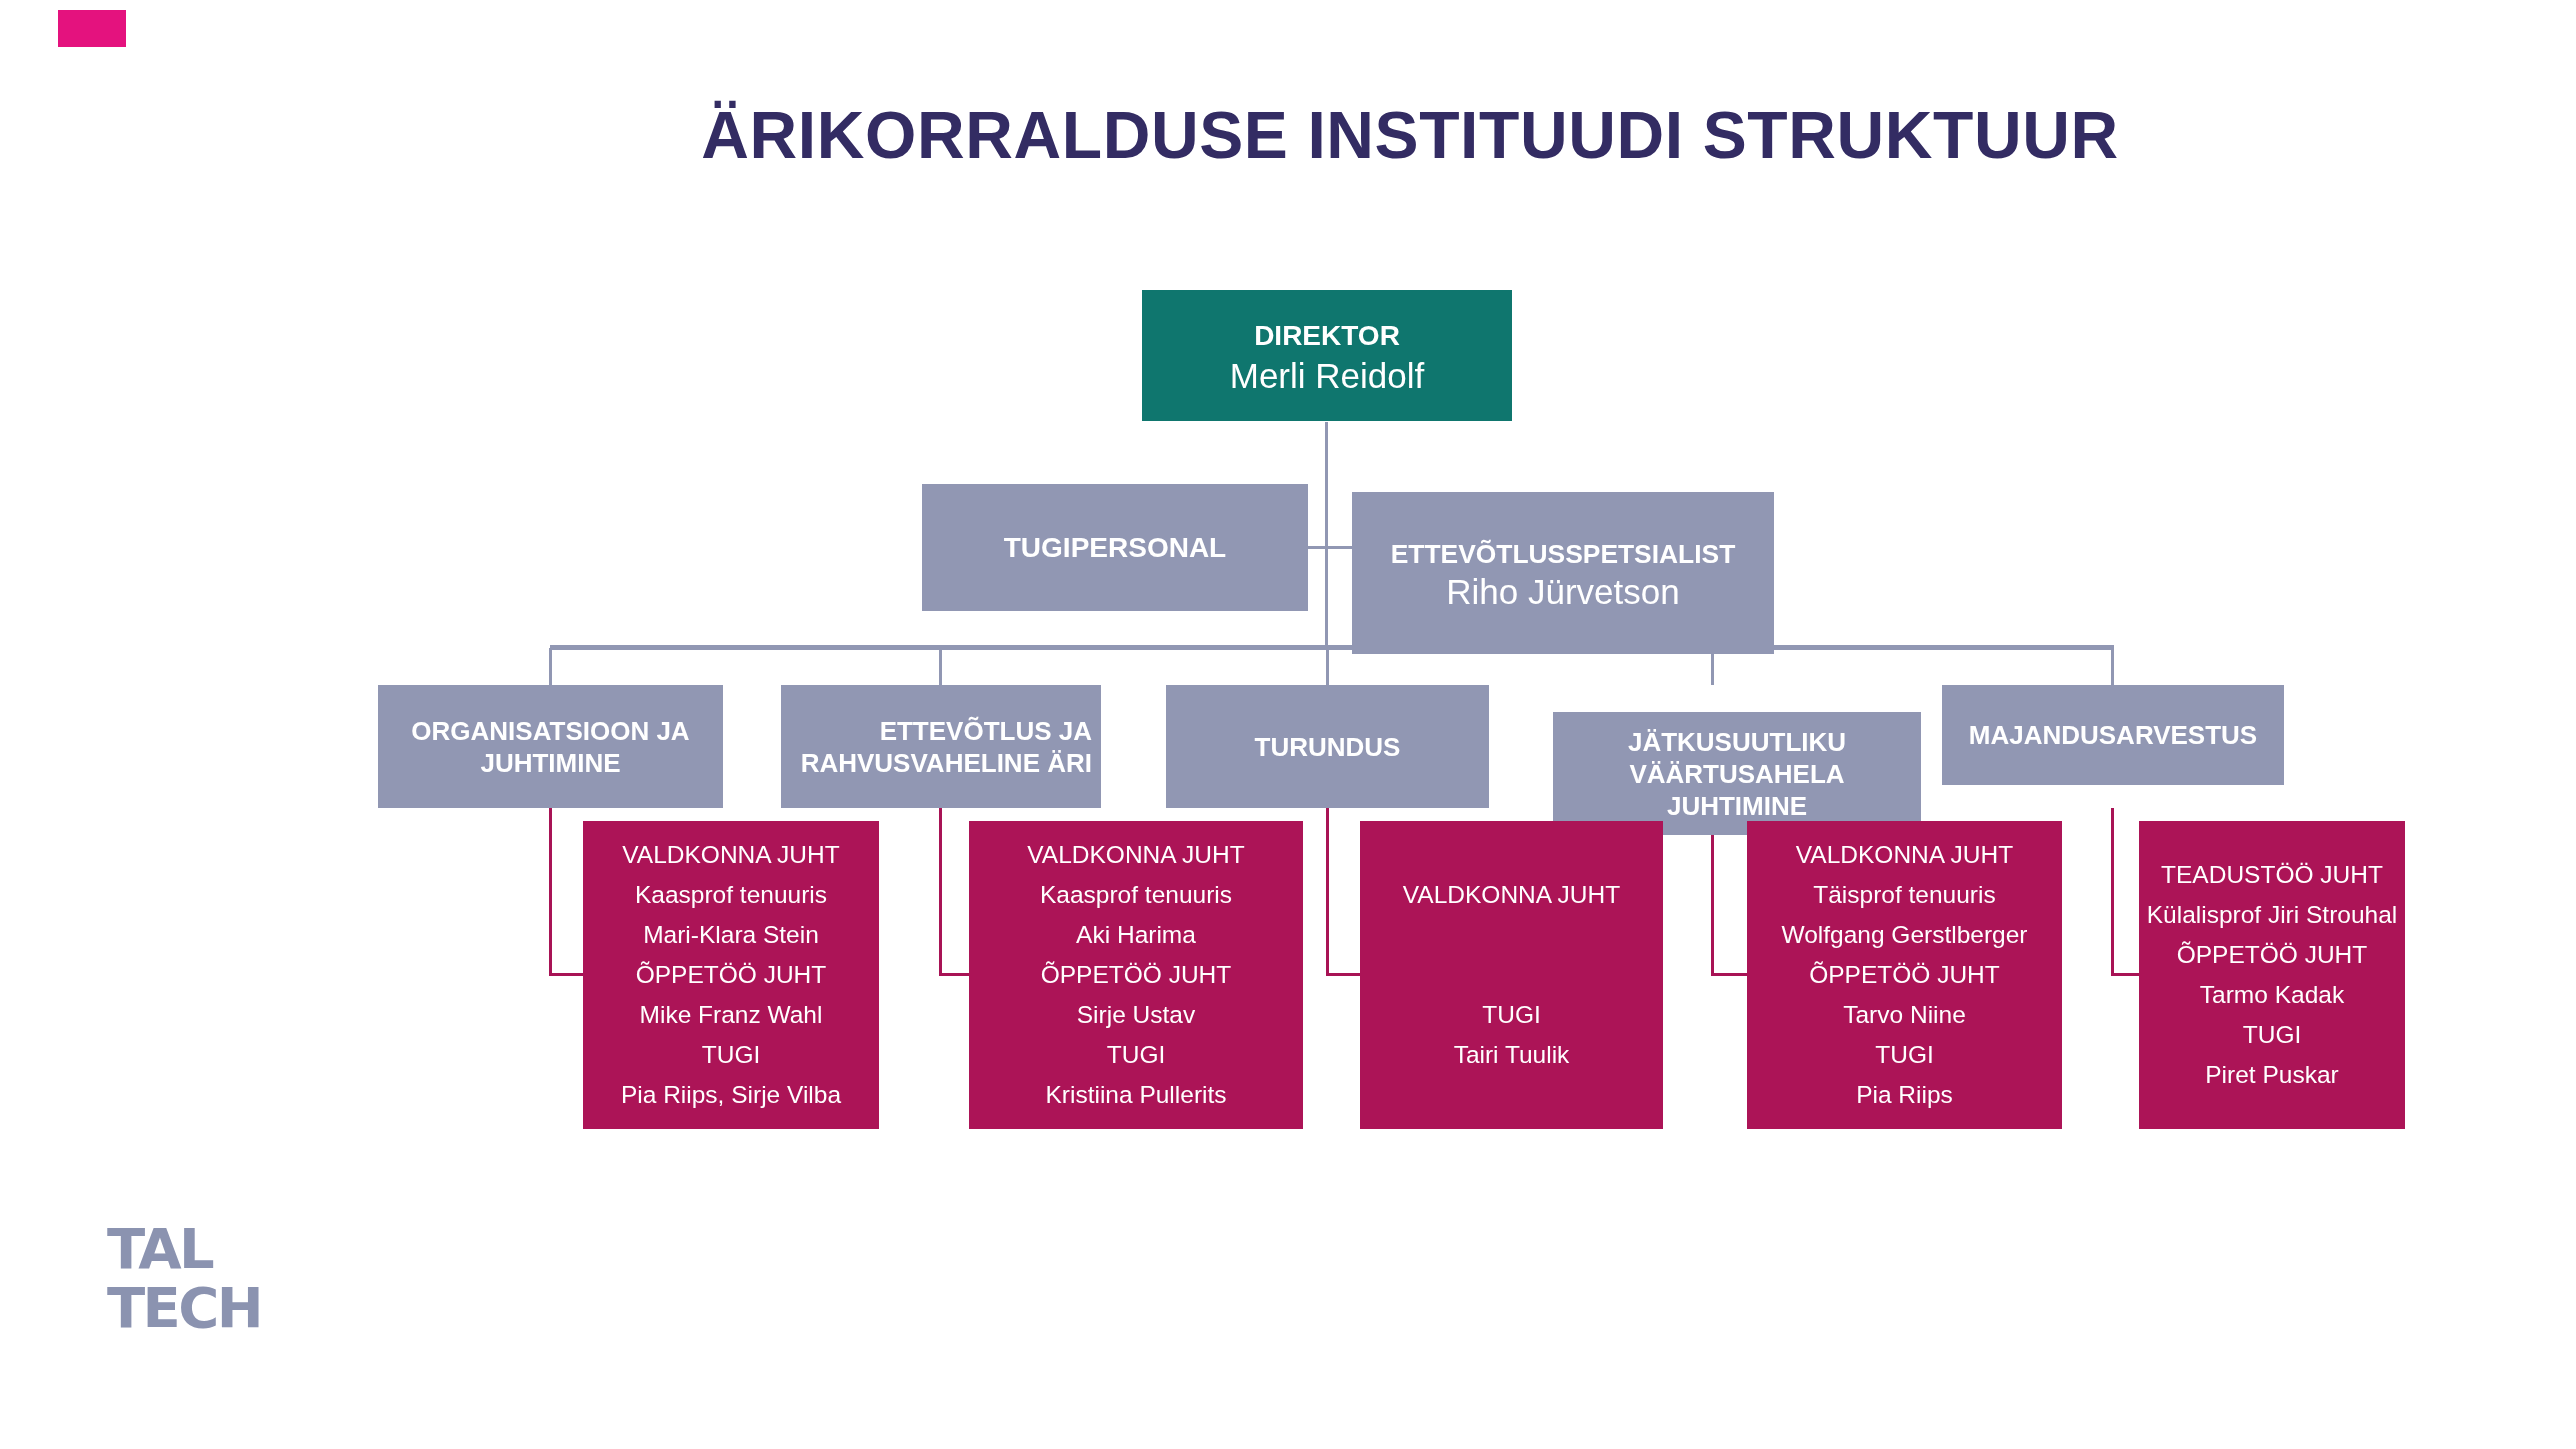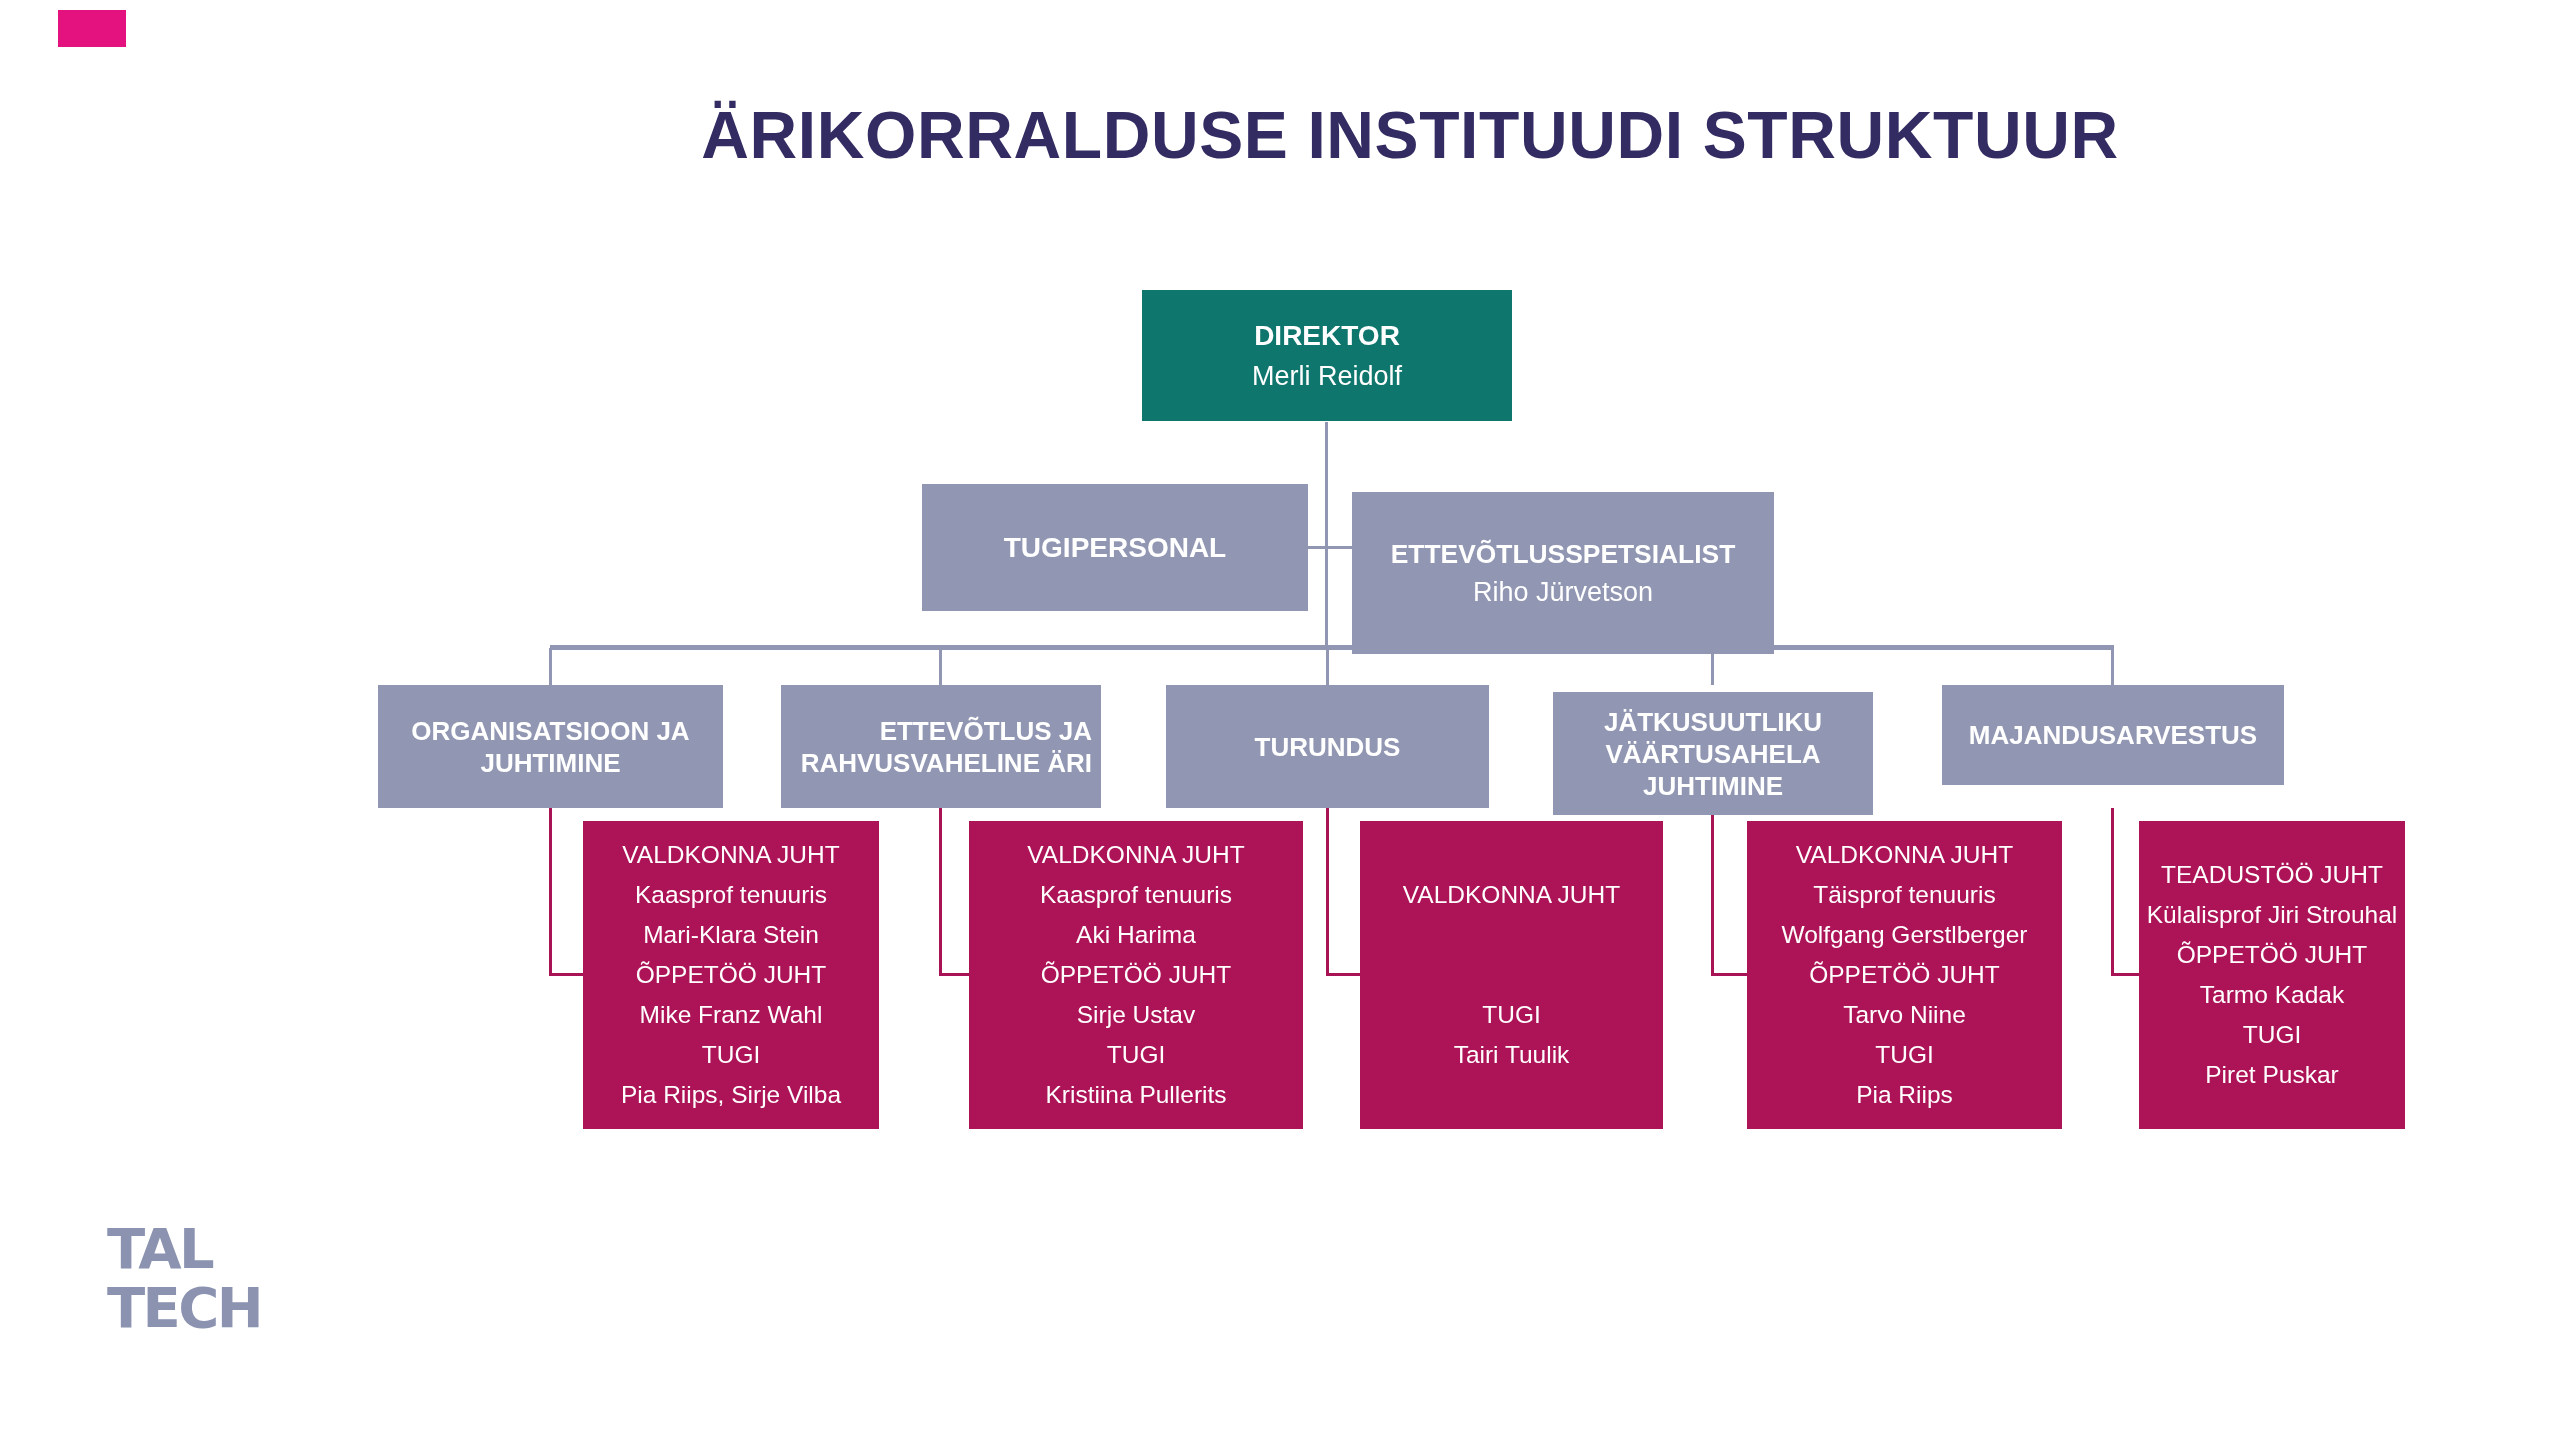--- a/index.html
+++ b/index.html
@@ -20,21 +20,21 @@
   }
   .box{
     position:absolute;display:flex;flex-direction:column;
     align-items:center;justify-content:center;
     color:#ffffff;text-align:center;box-sizing:border-box;
   }
   .pink{background:#0f766e;}
   .steel{background:#9197B3;}
   .crimson{background:#AC1457;}
   .box-title{font-weight:bold;font-size:28px;line-height:33px;}
-  .box-name{font-size:27px;line-height:32px;margin-top:7.7px;text-align:center;}
+  .box-name{font-size:35px;line-height:32px;margin-top:7.7px;text-align:center;}
   .branch-title{font-weight:bold;font-size:26px;line-height:32px;padding:0 9px;}
   .detail-box{padding:0 5.2px;}
   .detail-line{font-size:24.5px;line-height:40px;width:100%;}
   .line{position:absolute;}
   .steel-line{background:#9197B3;}
   .crimson-line{background:#A81355;}
   .logo{
     position:absolute;left:107px;top:1219px;
     font-family:"DejaVu Sans", sans-serif;font-weight:bold;
     font-size:56px;line-height:59px;letter-spacing:-2.6px;
@@ -83,21 +83,21 @@
 
 <div class="box steel" style="left:378px;top:685px;width:345px;height:123px;">
   <div class="branch-title">ORGANISATSIOON JA JUHTIMINE</div>
 </div>
 <div class="box steel" style="left:781px;top:685px;width:320px;height:123px;text-align:right;">
   <div class="branch-title">ETTEVÕTLUS JA RAHVUSVAHELINE ÄRI</div>
 </div>
 <div class="box steel" style="left:1166px;top:685px;width:323px;height:123px;">
   <div class="branch-title">TURUNDUS</div>
 </div>
-<div class="box steel" style="left:1553px;top:692px;width:320px;height:123px;">
+<div class="box steel" style="left:1553px;top:712px;width:368px;height:123px;">
   <div class="branch-title">JÄTKUSUUTLIKU VÄÄRTUSAHELA JUHTIMINE</div>
 </div>
 <div class="box steel" style="left:1942px;top:685px;width:342px;height:100px;text-align:right;">
   <div class="branch-title">MAJANDUSARVESTUS</div>
 </div>
 
 <div class="box crimson detail-box" style="left:583px;top:821px;width:296px;height:308px;">
   <div class="detail-line">VALDKONNA JUHT</div>
   <div class="detail-line">Kaasprof tenuuris</div>
   <div class="detail-line">Mari-Klara Stein</div>

